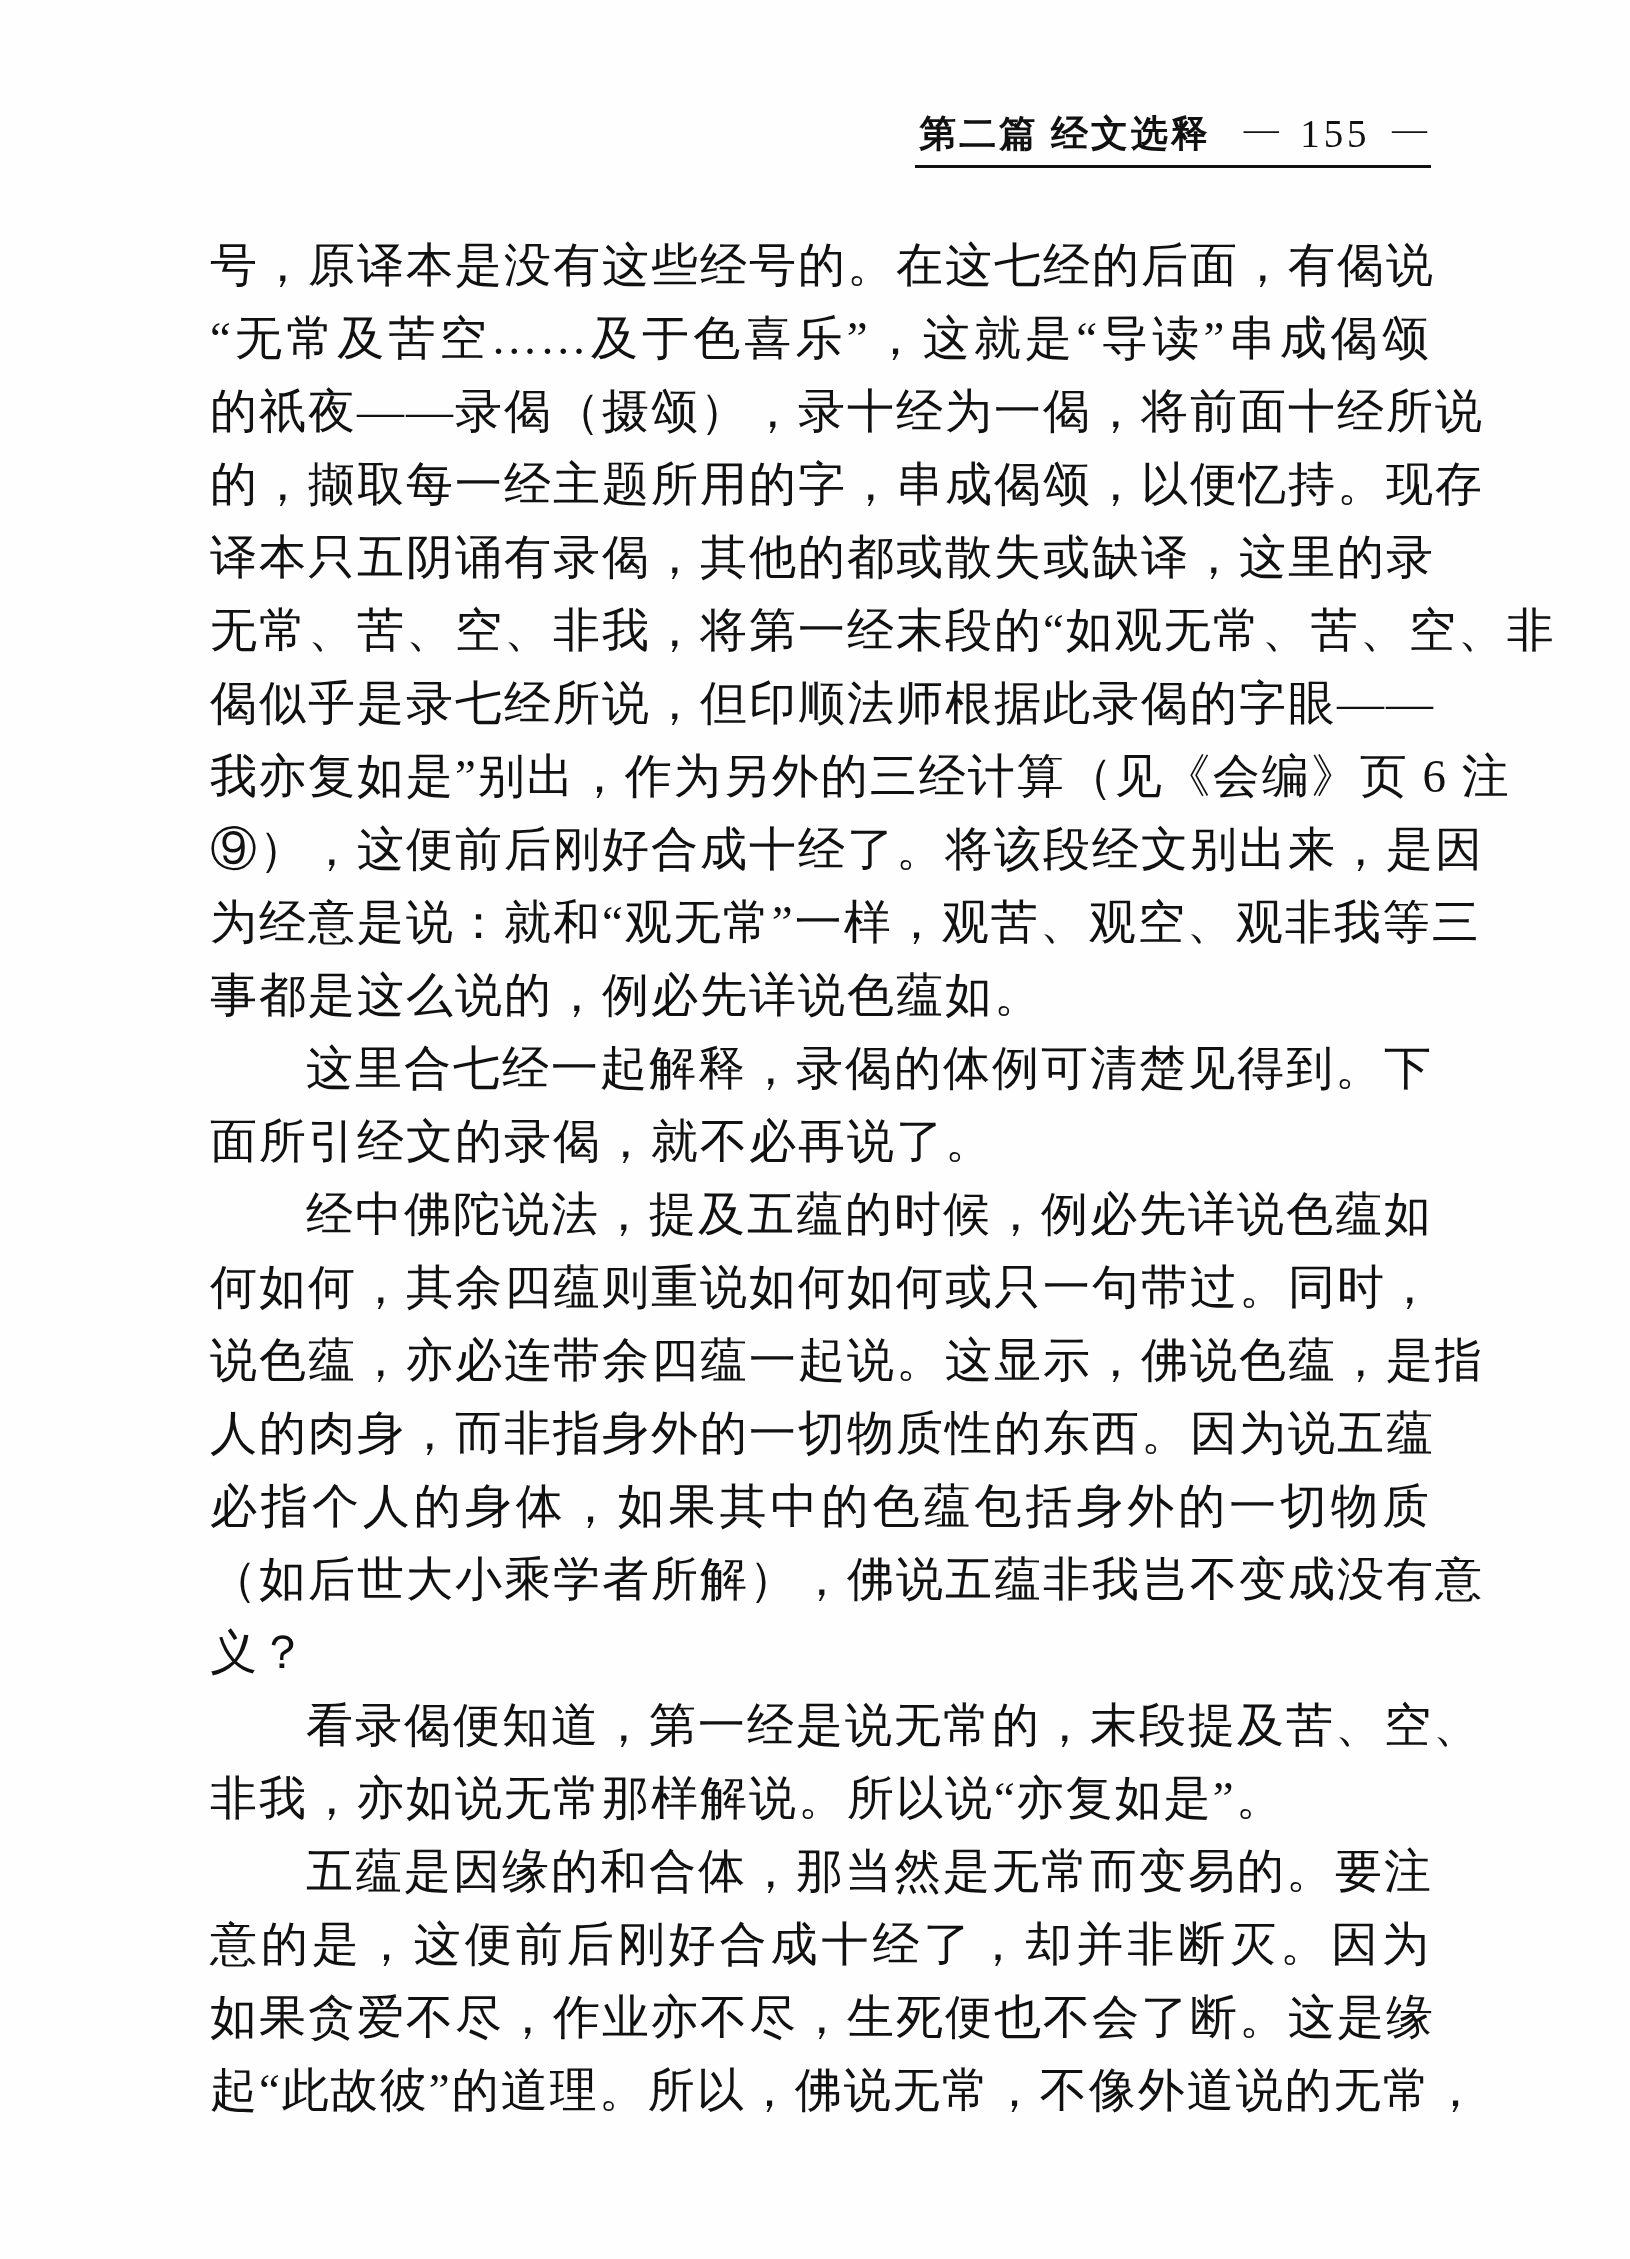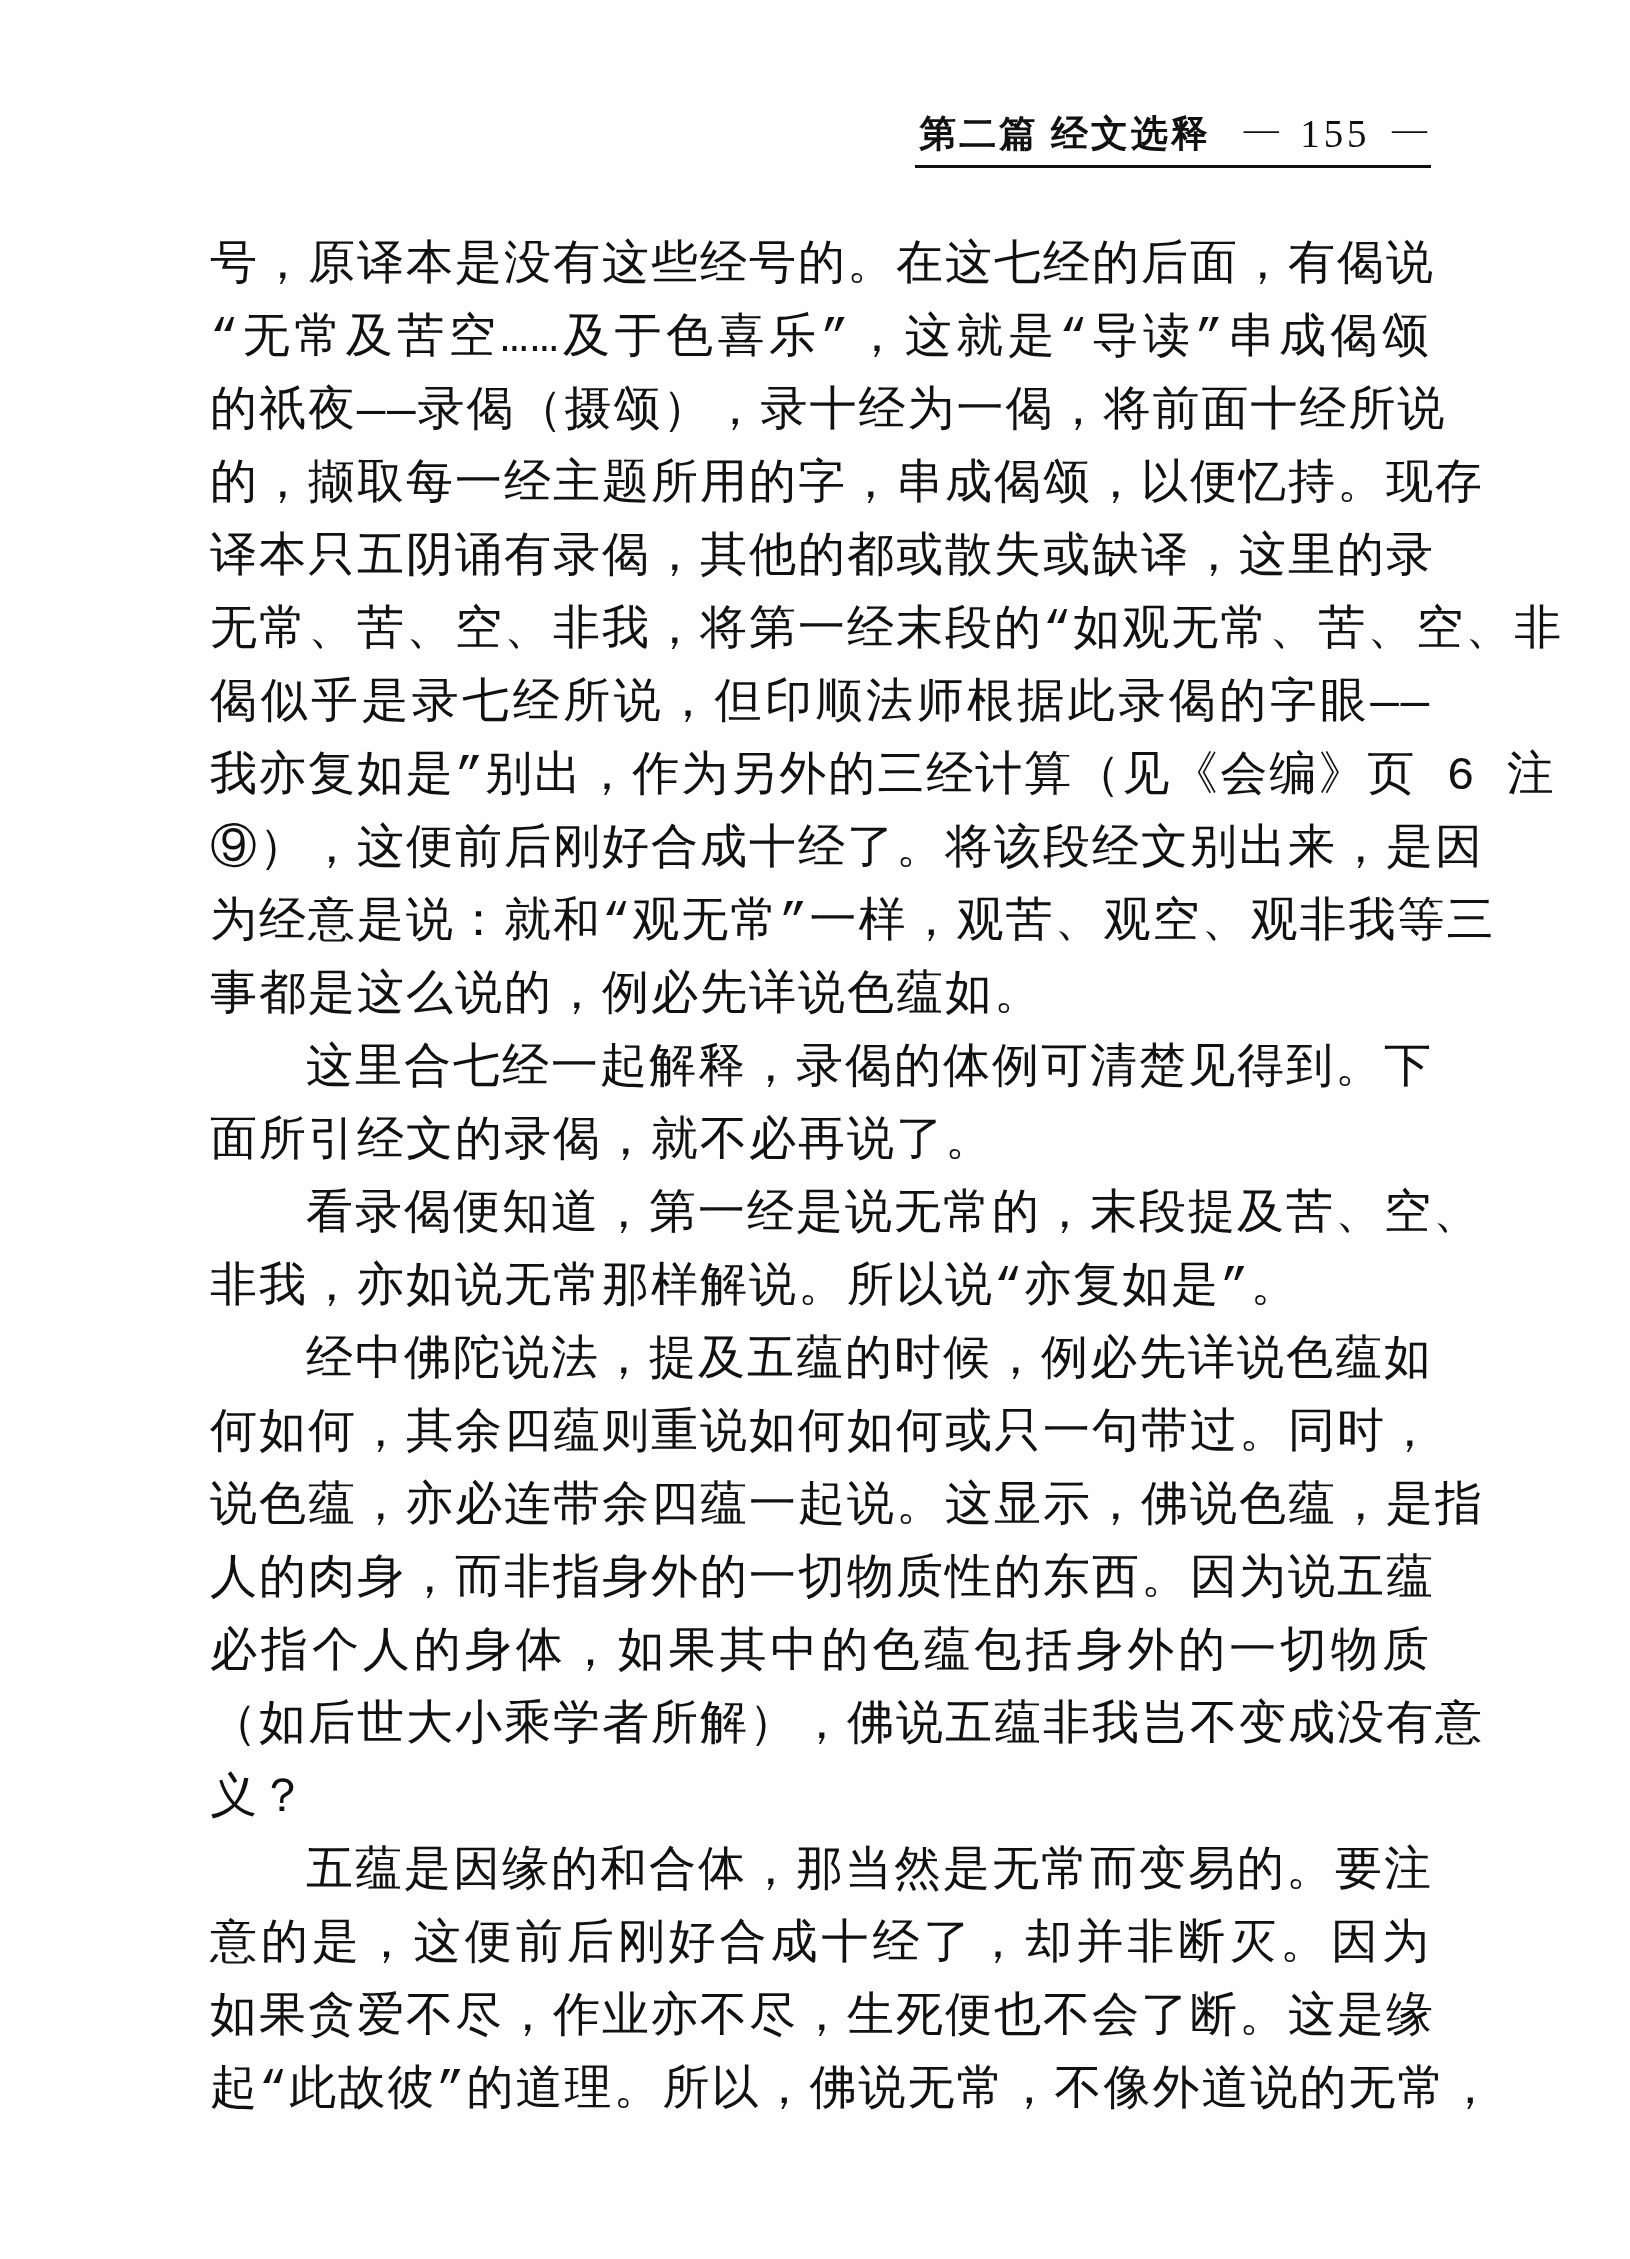--- a/index.html
+++ b/index.html
@@ -49,21 +49,20 @@
   .running-head .num {
     font-size: 39px;
     letter-spacing: 3.9px;
   }
   
   .body-text {
     position: absolute;
     left: 210px;
     top: 229px;
     width: 1221px;
-    font-family: Liberation Mono, monospace;
   }
   .line {
     height: 73px;
     line-height: 73px;
     font-size: 47px;
     letter-spacing: 2px;
     text-align: justify;
     text-align-last: justify;
     white-space: nowrap;
     overflow: visible;
@@ -104,32 +103,32 @@
       <div class="line">为经意是说：就和“观无常”一样，观苦、观空、观非我等三</div>
       <div class="line end">事都是这么说的，例必先详说色蕴如。</div>
     </div>
 
     <div>
       <div class="line ind">这里合七经一起解释，录偈的体例可清楚见得到。下</div>
       <div class="line end">面所引经文的录偈，就不必再说了。</div>
     </div>
 
     <div>
-      <div class="line ind">看录偈便知道，第一经是说无常的，末段提及苦、空、</div>
-      <div class="line end">非我，亦如说无常那样解说。所以说“亦复如是”。</div>
-    </div>
-
-    <div>
       <div class="line ind">经中佛陀说法，提及五蕴的时候，例必先详说色蕴如</div>
       <div class="line">何如何，其余四蕴则重说如何如何或只一句带过。同时，</div>
       <div class="line">说色蕴，亦必连带余四蕴一起说。这显示，佛说色蕴，是指</div>
       <div class="line">人的肉身，而非指身外的一切物质性的东西。因为说五蕴</div>
       <div class="line">必指个人的身体，如果其中的色蕴包括身外的一切物质</div>
       <div class="line">（如后世大小乘学者所解），佛说五蕴非我岂不变成没有意</div>
       <div class="line end">义？</div>
+    </div>
+
+    <div>
+      <div class="line ind">看录偈便知道，第一经是说无常的，末段提及苦、空、</div>
+      <div class="line end">非我，亦如说无常那样解说。所以说“亦复如是”。</div>
     </div>
 
     <div>
       <div class="line ind">五蕴是因缘的和合体，那当然是无常而变易的。要注</div>
       <div class="line">意的是，这便前后刚好合成十经了，却并非断灭。因为</div>
       <div class="line">如果贪爱不尽，作业亦不尽，生死便也不会了断。这是缘</div>
       <div class="line">起“此故彼”的道理。所以，佛说无常，不像外道说的无常，</div>
     </div>
 
   </div>

